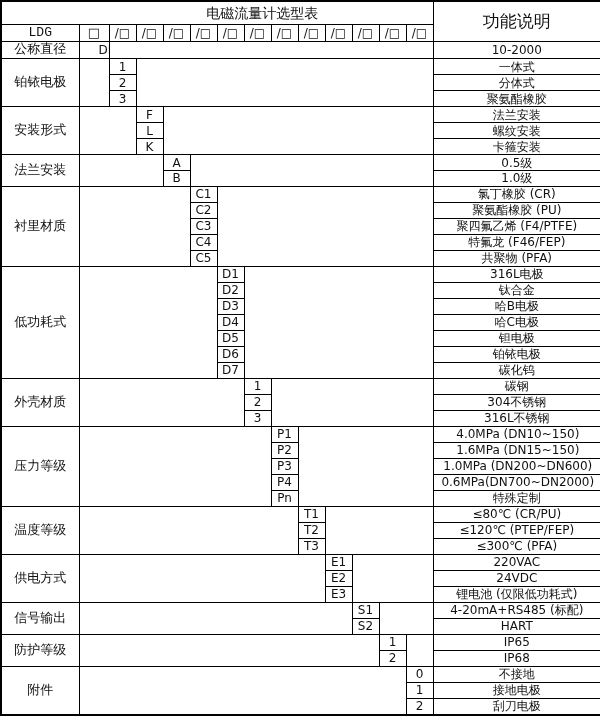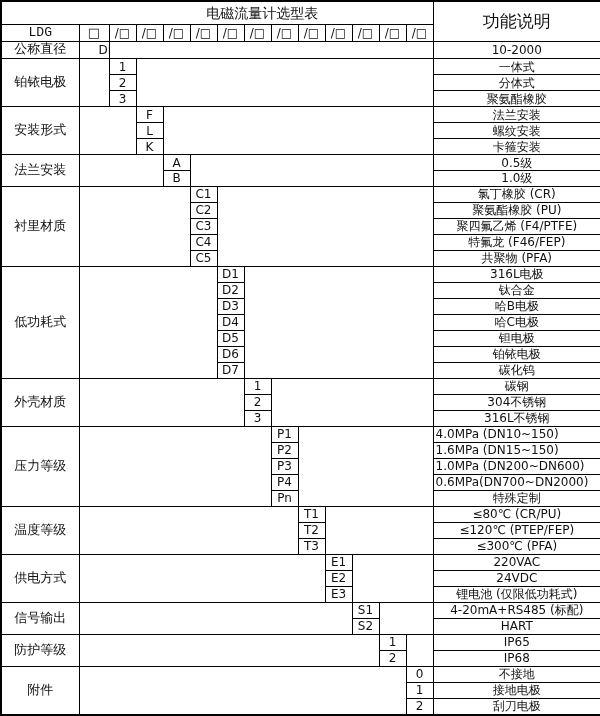--- a/index.html
+++ b/index.html
@@ -9,21 +9,21 @@
   td{border:1px solid #000;padding:0;color:#111;
      font-family:"DejaVu Sans","Liberation Sans",sans-serif;
      font-size:12px;line-height:1.05;text-align:center;vertical-align:middle;
      overflow:hidden;white-space:nowrap;}
   td.title-cell{font-size:14px;height:22px;padding-left:90px;}
   td.fhead{font-size:17px;}
   td.lbl{font-size:13px;font-family:Liberation Mono, monospace;}
   td.code{font-size:12px;}
   td.code-left{text-align:left;padding-left:19px;}
   td.desc{font-size:12px;}
-  td.desc-left{text-align:left;padding-left:2px;}
+  td.desc-left{text-align:center;padding-left:2px;}
   td.box{font-size:13px;}
   td.slot{font-size:12px;}
   td.sp{background:#ffffff;}
 </style>
 </head>
 <body>
 
 <div class="page">
 <table>
   <colgroup>

